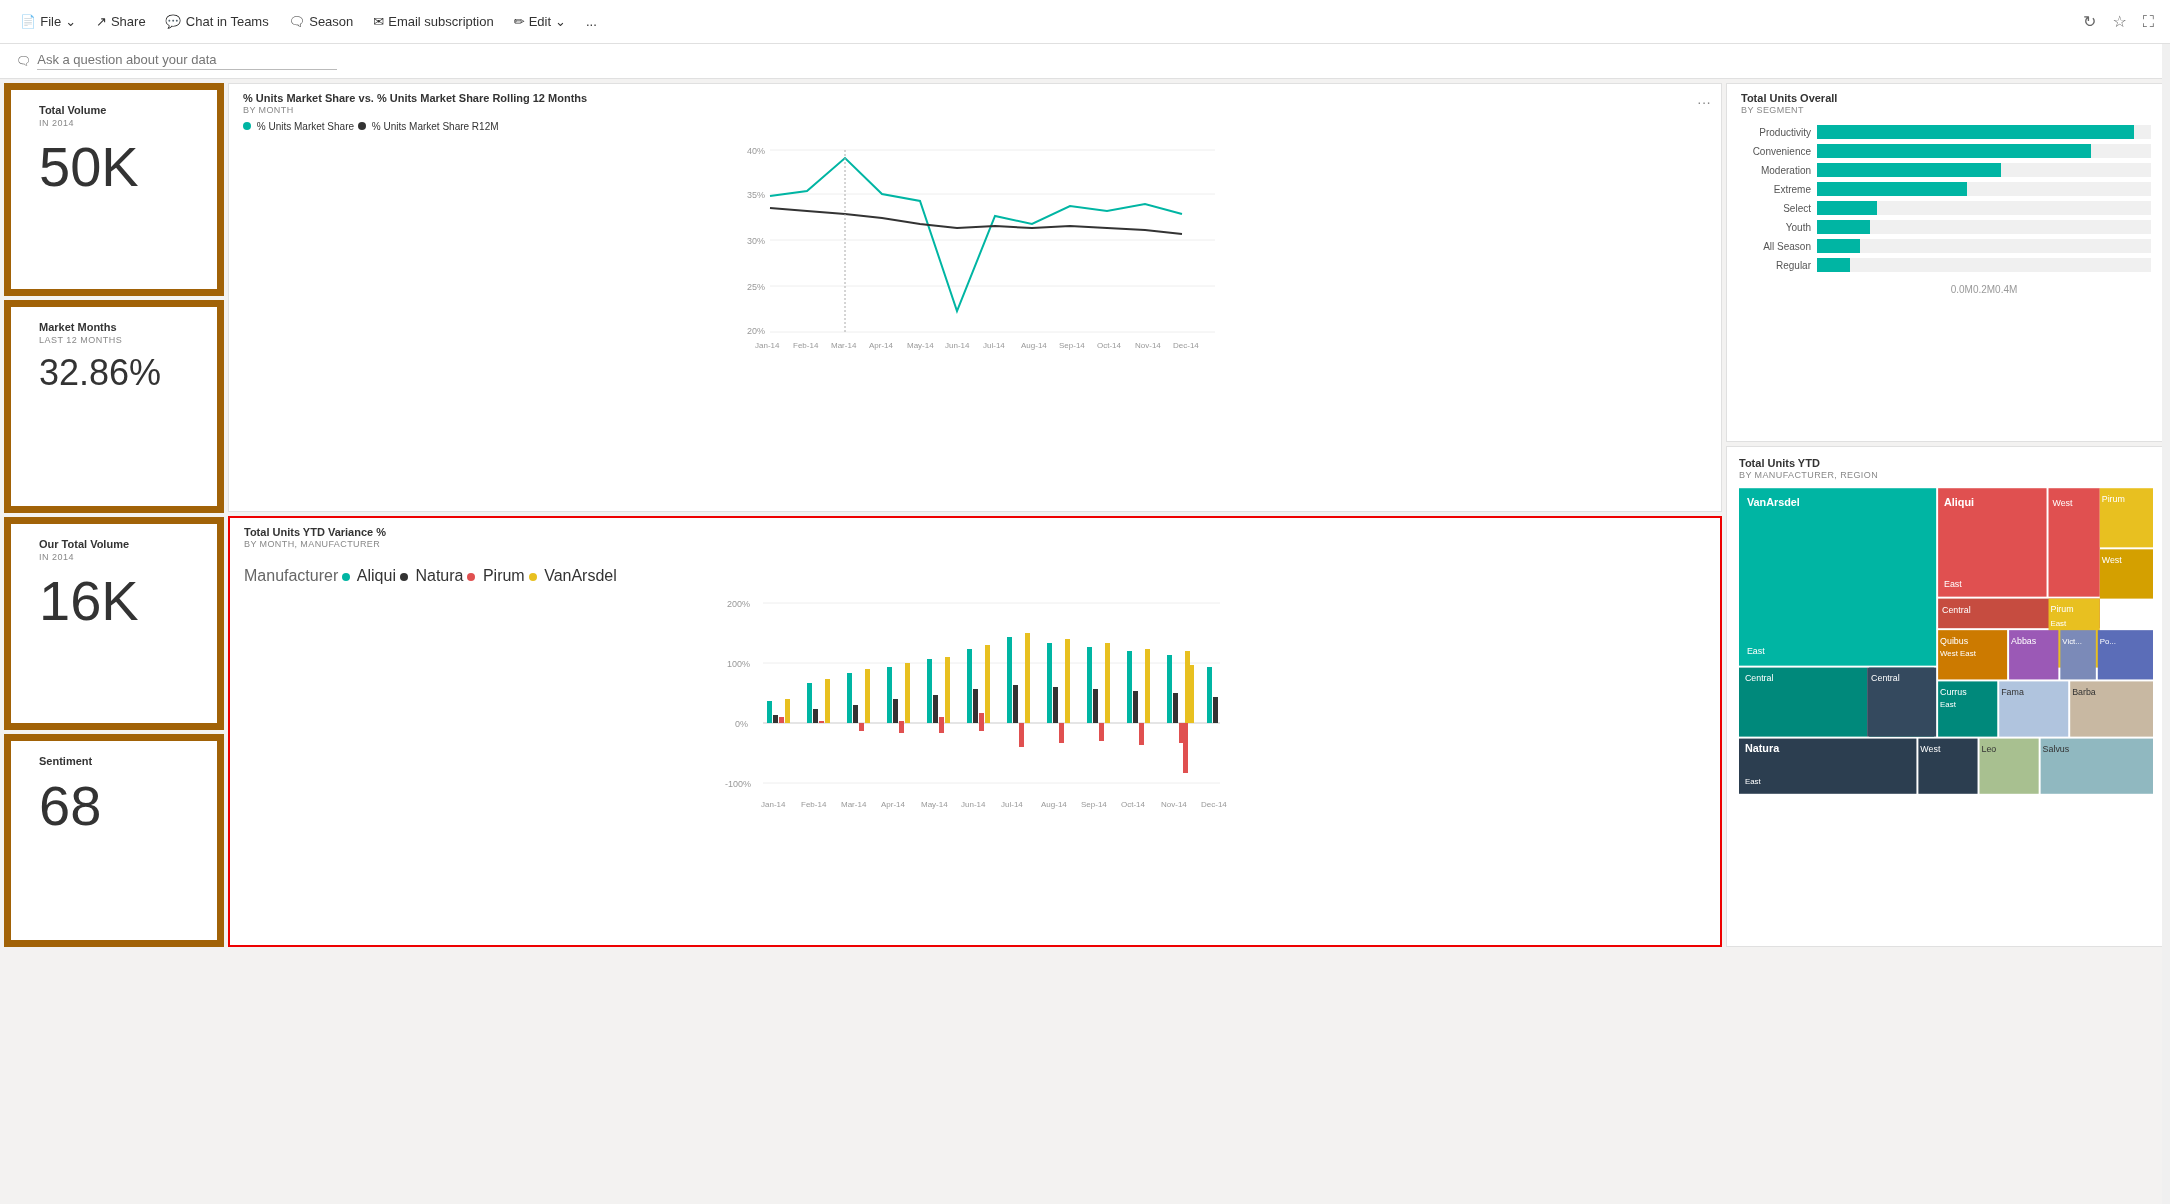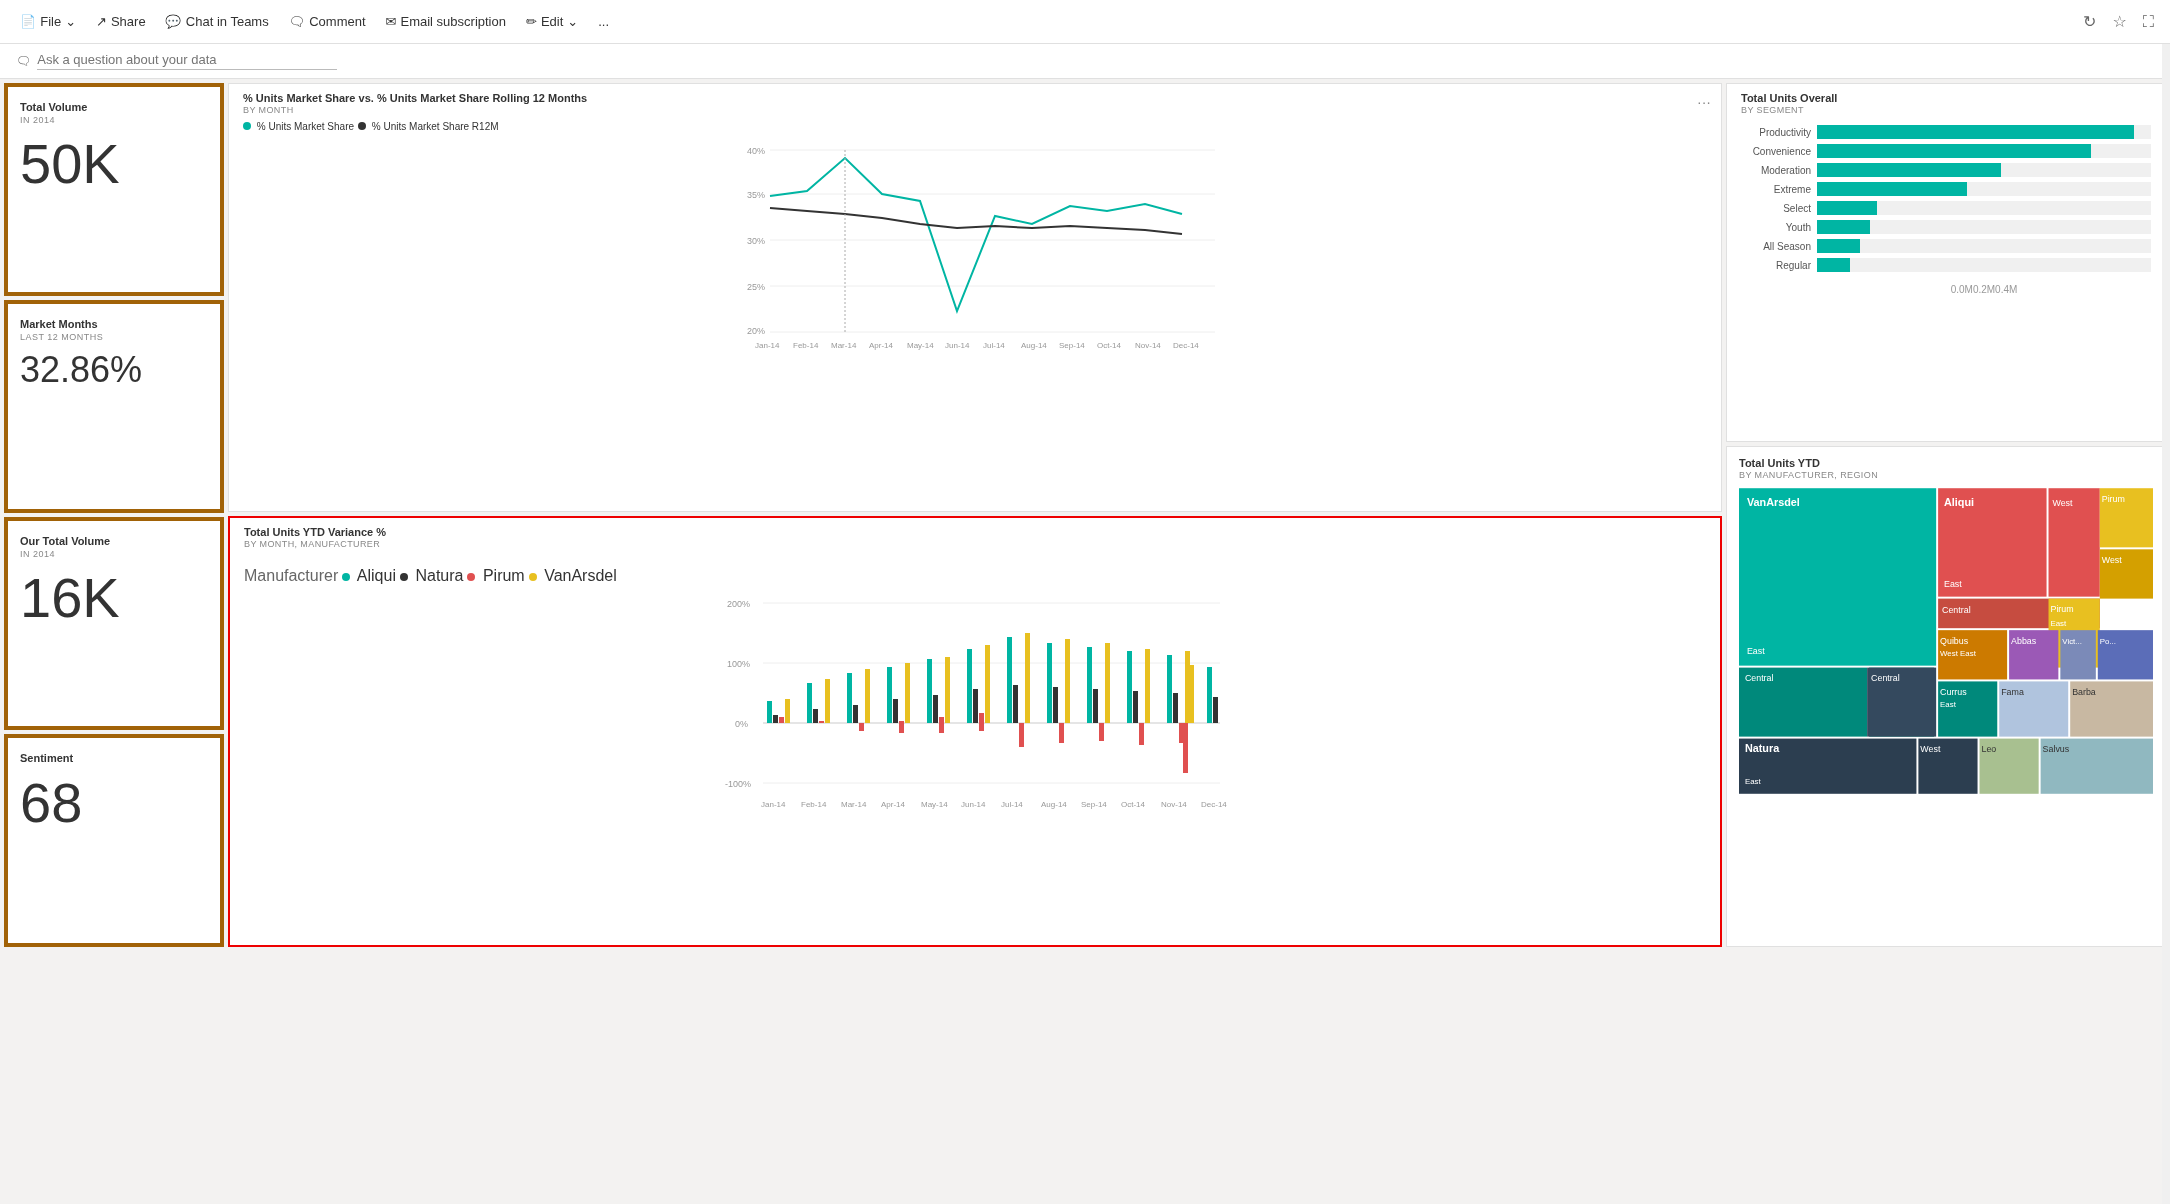--- a/index.html
+++ b/index.html
@@ -66,22 +66,22 @@
     }
 
     
     .left-col {
       display: flex;
       flex-direction: column;
       gap: 4px;
     }
     .kpi-card {
       background: #fff;
-      border: 4px solid #a16207;
-      padding: 14px 12px;
+      border: 7px solid #a16207;
+      padding: 14px 28px;
       flex: 1;
     }
     .kpi-label { font-size: 11px; font-weight: 600; color: #333; margin-bottom: 2px; }
     .kpi-sublabel { font-size: 9px; color: #888; text-transform: uppercase; letter-spacing: 0.5px; margin-bottom: 8px; }
     .kpi-value { font-size: 56px; font-weight: 200; color: #333; line-height: 1.1; }
 
     
     .middle-col {
       display: flex;
       flex-direction: column;
@@ -139,21 +139,21 @@
   <div class="top-bar-item">
     <span>↗</span>
     <span>Share</span>
   </div>
   <div class="top-bar-item">
     <span style="color:#5b5fc7;">💬</span>
     <span>Chat in Teams</span>
   </div>
   <div class="top-bar-item">
     <span>🗨</span>
-    <span>Comment</span>
+    <span>Season</span>
   </div>
   <div class="top-bar-item">
     <span>✉</span>
     <span>Email subscription</span>
   </div>
   <div class="top-bar-item">
     <span>✏</span>
     <span>Edit</span>
     <span>⌄</span>
   </div>

